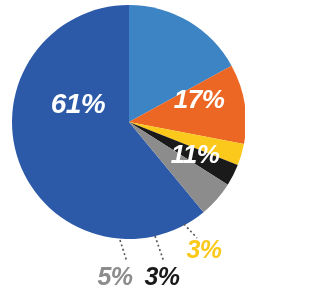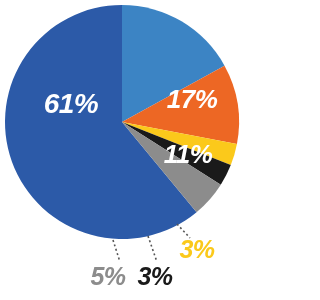--- a/index.html
+++ b/index.html
@@ -10,21 +10,21 @@
   }
   body {
     width: 245px;
     height: 300px;
     position: relative;
     overflow: hidden;
     font-family: "Liberation Sans", sans-serif;
   }
   #chart-root {
     position: absolute;
-    left: 0;
+    left: 7px;
     top: 0;
     width: 245px;
     height: 300px;
   }
   svg.pie-svg {
     position: absolute;
     left: 0;
     top: 0;
     width: 245px;
     height: 300px;

